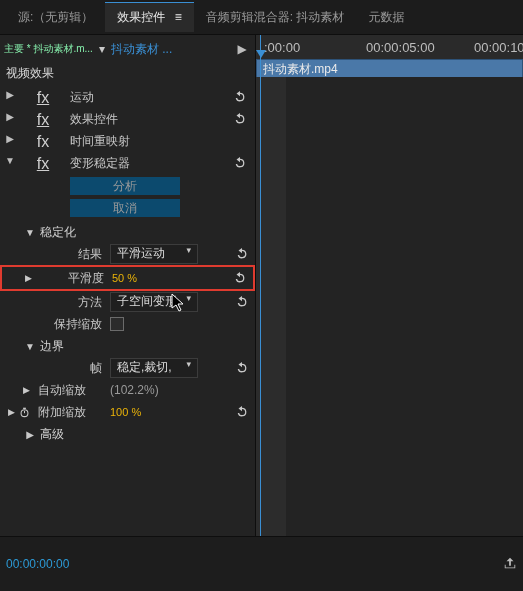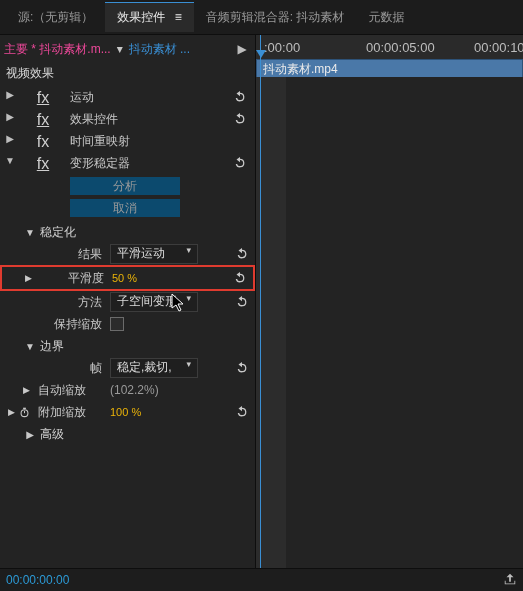--- a/index.html
+++ b/index.html
@@ -4,21 +4,21 @@
 <style>
 html,body{margin:0;padding:0;width:523px;height:591px;background:#1a1a1a;font-family:"Microsoft YaHei",Arial,sans-serif;font-size:12px;color:#c8c8c8;overflow:hidden}
 .workspace{display:flex;flex-direction:column;width:100%;height:100%;background:#232323}
 .tab-bar{display:flex;align-items:center;gap:0;height:34px;background:#1c1c1c;border-bottom:1px solid #0e0e0e;padding-left:6px}
 .tab{padding:6px 12px;color:#9a9a9a;font-size:12px;white-space:nowrap}
 .tab.active{color:#e8e8e8;background:#2a2a2a;border-top:1px solid #3a8fd4}
 .tab .menu-icon{margin-left:6px}
 .content{display:flex;flex:1;min-height:0}
 .left-panel{width:255px;background:#232323;border-right:1px solid #0e0e0e;display:flex;flex-direction:column}
 .clip-header{display:flex;align-items:center;justify-content:space-between;height:24px;padding:2px 4px;background:#232323}
-.clip-title{color:#ec4899;font-size:12px;white-space:nowrap;overflow:hidden;text-overflow:ellipsis}
+.clip-title{color:#86efac;font-size:10px;white-space:nowrap;overflow:hidden;text-overflow:ellipsis}
 .clip-bread{color:#3a8fd4;font-size:12px}
 .icon-btn{width:18px;height:18px;display:inline-flex;align-items:center;justify-content:center;color:#bdbdbd}
 .row{display:flex;height:22px;padding:0 4px;position:relative}
 .row .toggle{width:12px;text-align:center;color:#bdbdbd;font-size:10px}
 .row .fx{color:#cfcfcf;margin:0 20px;font-size:16px;width:14px;text-align:center}
 .row .fx.u{text-decoration:underline}
 .row .label{flex:0 0 auto}
 .row .spacer{flex:1}
 .row .reset{width:22px;text-align:center;color:#bdbdbd}
 .section-heading{color:#d8d8d8;padding:2px 6px}
@@ -32,21 +32,21 @@
 .stopwatch{width:12px;height:12px;display:inline-flex;align-items:center;justify-content:center}
 .highlight-box{border:2px solid #e03b2f;position:relative}
 .timeline{flex:1;background:#222;position:relative;min-width:0;overflow:hidden}
 .time-ruler{height:24px;background:#2a2a2a;border-bottom:1px solid #111;display:flex;align-items:center;color:#bdbdbd;font-size:13px;position:relative}
 .time-ruler span{position:absolute}
 .playhead-line{position:absolute;top:0;bottom:0;left:4px;width:1px;background:#3a8fd4}
 .playhead-cap{position:absolute;top:15px;left:0px;width:0;height:0;border-left:5px solid transparent;border-right:5px solid transparent;border-top:8px solid #3a8fd4}
 .clip-bar{position:absolute;top:24px;left:0;right:0;height:18px;background:#4a78a8;border:1px solid #2d5278;display:flex;align-items:center;padding-left:6px;color:#eaeaea;font-size:12px}
 .tl-body{position:absolute;top:42px;left:0;right:0;bottom:0;background:#232323}
 .tl-light{position:absolute;left:0;top:0;bottom:0;width:30px;background:#2c2c2c}
-.footer{height:22px;background:#1d1d1d;border-top:1px solid #0e0e0e;display:flex;align-items:center;justify-content:space-between;padding:0 6px}
+.footer{height:22px;background:#1d1d1d;border-top:1px solid #0e0e0e;display:flex;align-items:center;justify-content:space-between;padding:16px 6px}
 .timecode{color:#2c9ad6;font-size:12px}
 .cursor{position:absolute;top:293px;left:171px;pointer-events:none}
 .reset svg{vertical-align:middle}
 .prop-row{display:flex;align-items:center;height:22px}
 .prop-row .col-toggle{width:34px;display:flex;align-items:center;justify-content:flex-end;padding-right:4px;gap:3px;box-sizing:border-box}
 .prop-row .col-label{width:76px;text-align:right;padding-right:8px;color:#c8c8c8;box-sizing:border-box}
 .prop-row .col-val{flex:1;display:flex;align-items:center}
 .prop-row .col-reset{width:26px;display:flex;align-items:center;justify-content:center}
 .group-row{display:flex;align-items:center;height:22px}
 .group-row .g-toggle{width:20px;text-align:center;font-size:10px;color:#c8c8c8}

